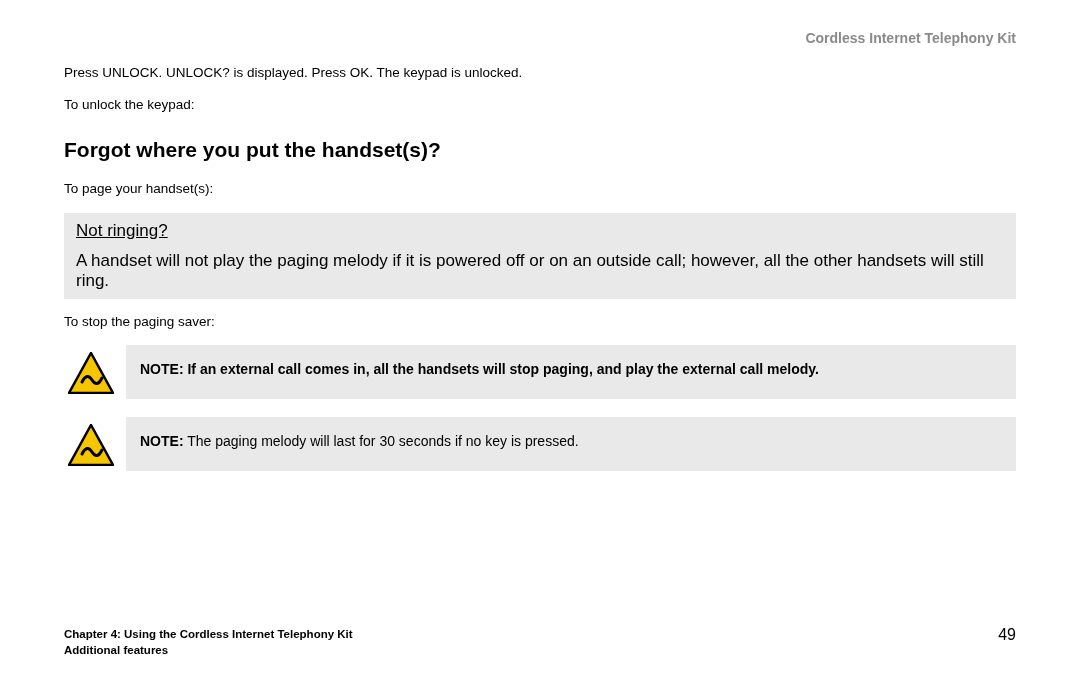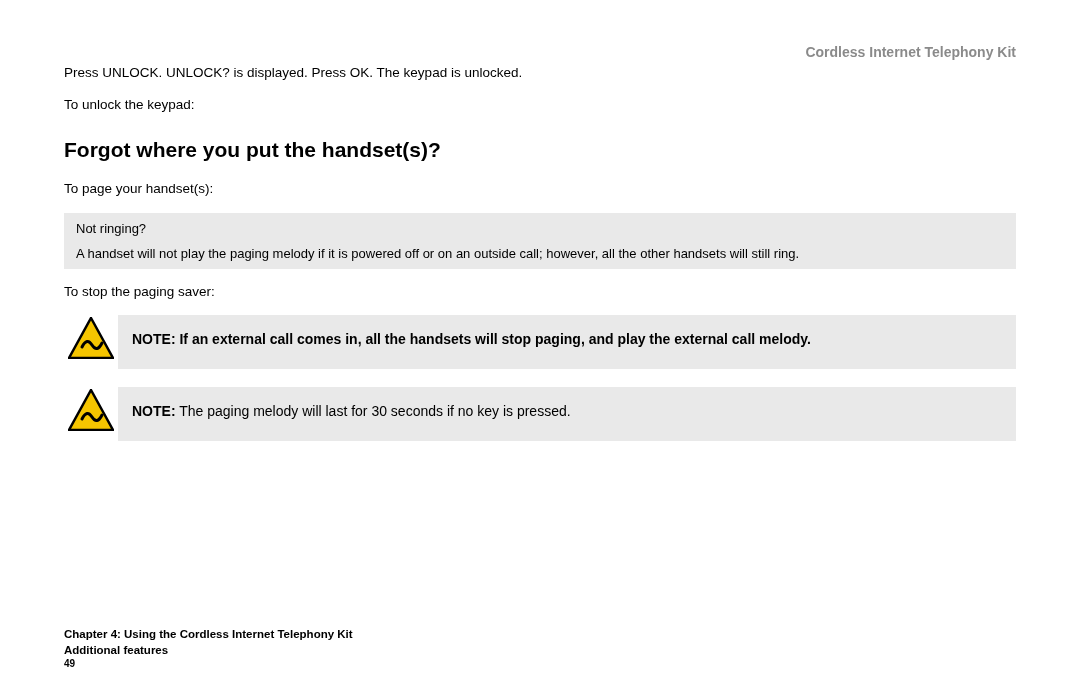--- a/index.html
+++ b/index.html
@@ -1,31 +1,31 @@
 <!DOCTYPE html>
 <html><head>
 <meta charset="utf-8">
 <style>
   * { box-sizing: border-box; margin: 0; padding: 0; }
   html, body { width: 1080px; height: 698px; background: #fff; font-family: Arial, Helvetica, sans-serif; color: #000; }
   .page { position: relative; width: 1080px; height: 698px; padding: 46px 64px 0 64px; }
-  .header-right { position: absolute; top: 44px; right: 64px; font-size: 14px; color: #8a8a8a; font-weight: 600; }
+  .header-right { position: absolute; top: 30px; right: 64px; font-size: 14px; color: #8a8a8a; font-weight: 600; }
   .content { padding-top: 18px; }
   .p { font-size: 13.5px; line-height: 1.35; margin-bottom: 14px; }
   .h2 { font-size: 21px; font-weight: 700; margin: 24px 0 18px 0; font-family: Arial, sans-serif; }
   .note-box-gray { background: #e9e9e9; padding: 8px 12px 8px 12px; margin: 4px 0 14px 0; }
-  .note-box-gray .sub { font-size: 13px; margin-bottom: 10px; }
-  .note-box-gray .body { font-size: 13px; }
-  .note-row { display: flex; align-items: flex-start; margin: 10px 0 18px 0; }
+  .note-box-gray .sub { font-size: 17px; margin-bottom: 10px; text-decoration: underline; }
+  .note-box-gray .body { font-size: 17px; }
+  .note-row { display: flex; align-items: center; margin: 10px 0 18px 0; gap: 8px; }
   .note-icon-wrap { width: 54px; display: flex; align-items: center; justify-content: center; padding-top: 2px; }
   .note-text-wrap { flex: 1; background: #e9e9e9; padding: 16px 14px; font-size: 14px; min-height: 54px; display: flex; align-items: flex-start; }
   .note-text-wrap.tall { min-height: 54px; }
-  .footer { position: absolute; bottom: 29px; left: 64px; right: 64px; display: flex; justify-content: space-between; align-items: flex-start; font-size: 11.5px; flex-direction: column; }
+  .footer { position: absolute; bottom: 40px; left: 64px; right: 64px; display: flex; justify-content: space-between; align-items: flex-start; font-size: 11.5px; }
   .footer-left { font-weight: 700; line-height: 1.4; }
-  .footer-right { font-weight: 700; font-size: 10px; }
+  .footer-right { font-weight: 400; font-size: 16px; }
   svg.tri { display: block; }
   .nb { font-weight: 700; }
 </style>
 </head>
 <body>
 
 <div class="page">
 
   <div class="header-right">Cordless Internet Telephony Kit</div>
 

